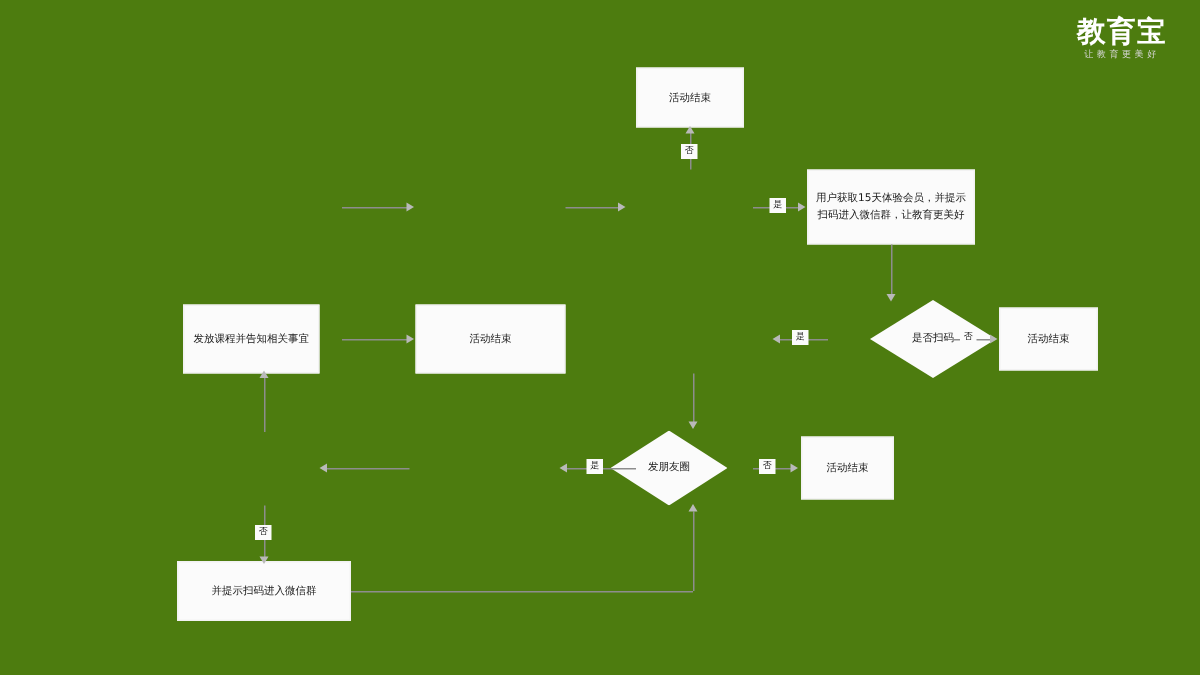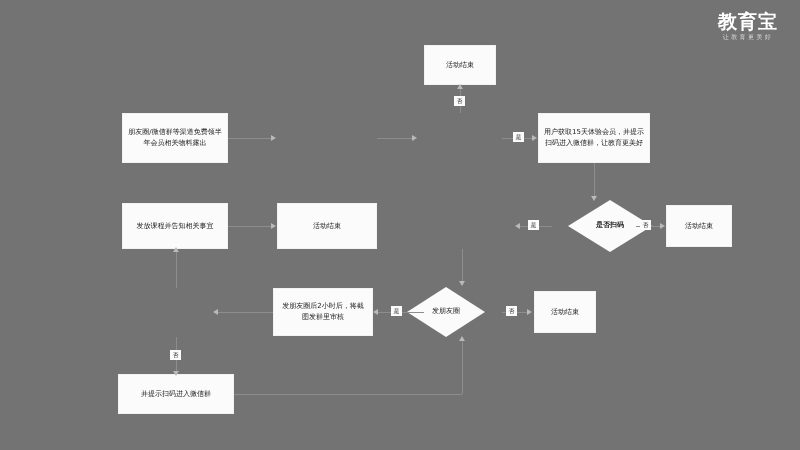--- a/index.html
+++ b/index.html
@@ -2,21 +2,21 @@
 <html><head>
 <meta charset="utf-8">
 <style>
   html,body{margin:0;padding:0;}
   body{
     width:800px;height:450px;
     background:#1c1c1c;
     font-family:"Liberation Sans","DejaVu Sans",sans-serif;
     overflow:hidden;
   }
-  #stage{position:relative;width:800px;height:450px;background:#737373;}
+  #stage{position:relative;width:800px;height:450px;background:#4d7c0f;}
 
   
   #logo{position:absolute;right:22px;top:12px;text-align:center;line-height:1;}
   #logo .mark{
     color:#ffffff;font-size:19px;font-weight:bold;letter-spacing:1px;
     font-family:"DejaVu Sans","Liberation Sans",sans-serif;
   }
   #logo .tag{
     color:#d8d8d8;font-size:6px;letter-spacing:2.4px;margin-top:3px;
     font-family:"DejaVu Sans","Liberation Sans",sans-serif;
@@ -69,52 +69,46 @@
 
   <div id="logo">
     <div class="mark">教育宝</div>
     <div class="tag">让教育更美好</div>
   </div>
 
   <div class="node box" style="left:424px;top:45px;width:72px;height:40px;">
     <span>活动结束</span>
   </div>
 
-  <div class="node box" style="left:122px;top:113px;width:106px;height:50px;">
-    <span>朋友圈/微信群等渠道免费领半年会员相关物料露出</span>
-  </div>
 
 
 
   <div class="node box" style="left:538px;top:113px;width:112px;height:50px;">
     <span>用户获取15天体验会员，并提示扫码进入微信群，让教育更美好</span>
   </div>
 
-  <div class="node box" style="left:122px;top:203px;width:106px;height:46px;text-align:center;">
+  <div class="node box" style="left:122px;top:203px;width:91px;height:46px;text-align:center;">
     <span>发放课程并告知相关事宜</span>
   </div>
 
   <div class="node box" style="left:277px;top:203px;width:100px;height:46px;">
     <span>活动结束</span>
   </div>
 
 
-  <div class="node diamond-wrap" style="left:568px;top:200px;width:84px;height:52px;font-weight:bold;">
+  <div class="node diamond-wrap" style="left:580px;top:200px;width:84px;height:52px;">
     <div class="diamond-shape"></div>
     <div class="diamond-label">是否扫码</div>
   </div>
 
   <div class="node box" style="left:666px;top:205px;width:66px;height:42px;">
     <span>活动结束</span>
   </div>
 
 
-  <div class="node box" style="left:273px;top:288px;width:100px;height:48px;">
-    <span>发朋友圈后2小时后，将截图发群里审核</span>
-  </div>
 
   <div class="node diamond-wrap" style="left:407px;top:287px;width:78px;height:50px;">
     <div class="diamond-shape"></div>
     <div class="diamond-label">发朋友圈</div>
   </div>
 
   <div class="node box" style="left:534px;top:291px;width:62px;height:42px;">
     <span>活动结束</span>
   </div>
 

